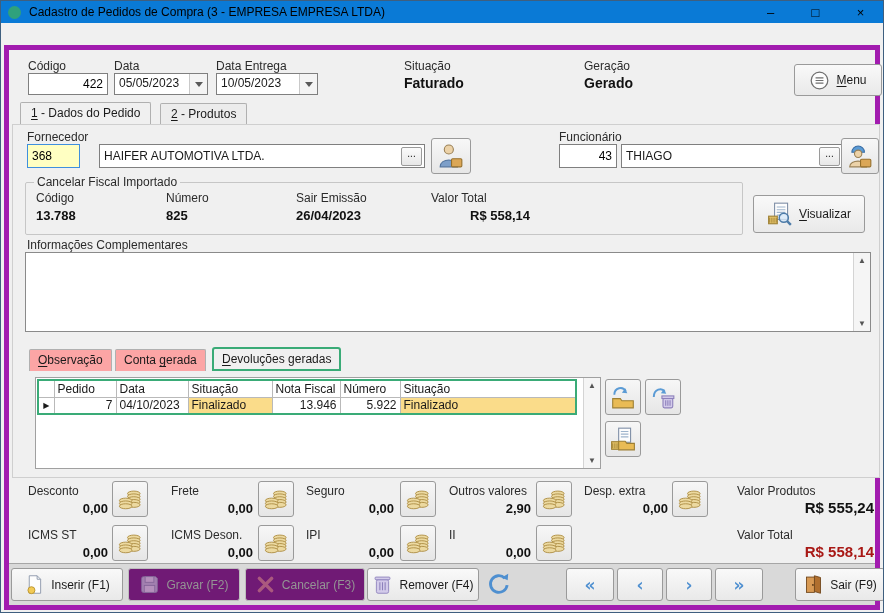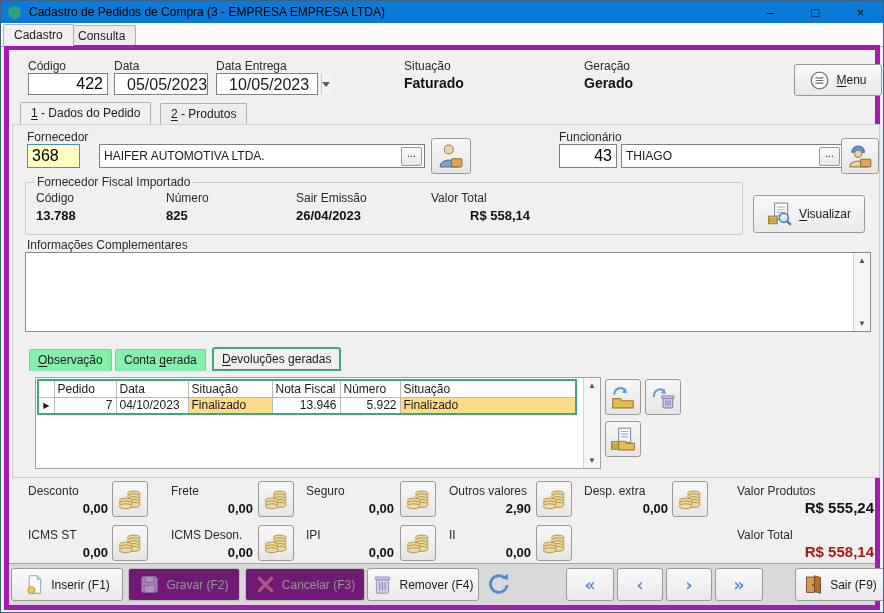--- a/index.html
+++ b/index.html
@@ -13,25 +13,25 @@
   .win-ctrls{margin-left:auto;display:flex;height:100%;}
   .win-ctrls div{width:45px;height:100%;display:flex;align-items:center;justify-content:center;font-size:13px;cursor:default;}
   
   .maintabs{position:absolute;left:0;top:22px;width:100%;height:23px;background:#fafafa;border-bottom:1px solid #b5b5b5;}
   .mtab{position:absolute;top:2px;height:20px;padding:0 10px;line-height:20px;border:1px solid #b0b0b0;
     border-bottom:none;background:#ececec;border-radius:2px 2px 0 0;}
   .mtab.active{background:#f0f0f0;height:21px;top:1px;z-index:2;}
   .frame{position:absolute;left:3px;top:44px;right:3px;bottom:2px;border:5px solid #a21caf;background:#f0f0f0;}
   .lbl{position:absolute;font-size:12px;color:#2b2b2b;white-space:nowrap;}
   .fld{position:absolute;box-sizing:border-box;border:1px solid #7f7f7f;background:#fff;font-family:"Liberation Sans",sans-serif;
-    font-size:16px;padding:0 4px;height:22px;}
+    font-size:12px;padding:0 4px;height:22px;}
   input.fld{outline:none;}
   .ralign{text-align:right;}
   .combo{position:absolute;box-sizing:border-box;border:1px solid #7f7f7f;background:#fff;display:flex;}
-  .combo .val{flex:1;padding:2px 12px;font-size:16px;}
+  .combo .val{flex:1;padding:2px 4px;font-size:12px;}
   .combo .dd{width:17px;border-left:1px solid #c9c9c9;background:#f4f4f4;display:flex;align-items:center;justify-content:center;}
   .tri{width:0;height:0;border-left:4px solid transparent;border-right:4px solid transparent;border-top:5px solid #5a5a5a;}
   .bigval{position:absolute;font-size:14px;font-weight:bold;color:#111;}
   .btn{position:absolute;box-sizing:border-box;border:1px solid #9a9a9a;border-radius:3px;
     background:linear-gradient(#f9f9f9,#e9e9e9);display:flex;align-items:center;justify-content:center;gap:6px;
     font-family:"Liberation Sans",sans-serif;font-size:12px;color:#1a1a1a;cursor:default;padding:0;}
   .btn.disabled{background:#701a75;border-color:#bdbdbd;color:#949494;}
   .btn.disabled svg{opacity:.55;}
   .dtabs .mtab{top:0;}
   .panel{position:absolute;left:3px;top:74px;width:866px;height:352px;border:1px solid #cfcfcf;background:#f0f0f0;}
@@ -42,21 +42,21 @@
     font-size:10px;line-height:12px;text-align:center;flex:none;}
   fieldset.group{position:absolute;box-sizing:border-box;border:1px solid #c6c6c6;border-radius:2px;margin:0;padding:0;}
   fieldset.group legend{font-size:12px;color:#2b2b2b;margin-left:8px;padding:0 3px;}
   .glabel{position:absolute;font-size:12px;color:#2b2b2b;}
   .gval{position:absolute;font-size:13px;font-weight:bold;color:#111;}
   .tawrap{position:absolute;box-sizing:border-box;border:1px solid #8a8a8a;background:#fff;display:flex;}
   .tawrap textarea{flex:1;border:none;resize:none;outline:none;font-family:"Liberation Sans",sans-serif;font-size:12px;padding:3px;}
   .sbar{width:16px;background:#f5f5f5;border-left:1px solid #d4d4d4;display:flex;flex-direction:column;justify-content:space-between;flex:none;}
   .sbtn{height:15px;font-size:8px;color:#555;display:flex;align-items:center;justify-content:center;}
   .subtab{position:absolute;height:21px;line-height:21px;padding:0 8px;border:1px solid #b0b0b0;border-bottom:none;
-    background:#86efac;border-radius:2px 2px 0 0;font-size:12px;}
+    background:#fca5a5;border-radius:2px 2px 0 0;font-size:12px;}
   .subtab.active{background:#f0f0f0;outline:2px solid var(--highlight-green,#3aab77);outline-offset:-1px;z-index:3;}
   .tableouter{position:absolute;box-sizing:border-box;border:1px solid #a0a0a0;background:#fff;display:flex;}
   .tablearea{flex:1;position:relative;}
   .grid{position:absolute;left:1px;top:1px;border:2px solid var(--highlight-green,#3aab77);border-collapse:collapse;table-layout:fixed;}
   .grid td{border:1px solid #b9b9b9;height:17px;padding:0 3px;font-size:12px;white-space:nowrap;overflow:hidden;background:#fff;box-sizing:border-box;}
   .grid tr.hdr td{background:#fff;}
   .grid td.hl{background:var(--row-highlight,#fadc8a);}
   .grid td.sel{width:16px;padding:0 1px;font-size:8px;text-align:center;}
   .icon-btn{position:absolute;width:36px;height:36px;box-sizing:border-box;border:1px solid #9a9a9a;border-radius:3px;
     background:linear-gradient(#f7f7f7,#e6e6e6);display:flex;align-items:center;justify-content:center;padding:0;}
@@ -164,24 +164,20 @@
   <div class="titlebar">
     <div class="app-icon"></div>
     <div class="t">Cadastro de Pedidos de Compra (3 - EMPRESA EMPRESA LTDA)</div>
     <div class="win-ctrls">
       <div>–</div>
       <div>□</div>
       <div>×</div>
     </div>
   </div>
 
-  <div class="maintabs">
-    <div class="mtab active" style="left:2px">Cadastro</div>
-    <div class="mtab" style="left:66px">Consulta</div>
-  </div>
 
   <div class="frame">
 
     <div class="lbl" style="left:19px;top:9px">Código</div>
     <input class="fld ralign" style="left: 19px; top: 23px; width: 80px;" readonly="" value="422">
     <div class="lbl" style="left:105px;top:9px">Data</div>
     <div class="combo" style="left:105px;top:23px;width:94px;height:22px">
       <div class="val">05/05/2023</div>
       <div class="dd">
           <div class="tri"></div>
@@ -230,21 +226,21 @@
         <div class="txt">THIAGO</div>
         <div class="dots">...</div>
       </div>
       <button class="icon-btn" style="left:828px;top:13px;width:38px;height:36px">
         <svg class="ic24">
             <use href="#i-worker"></use>
           </svg>
       </button>
 
       <fieldset class="group" style="left:12px;top:50px;width:718px;height:60px">
-        <legend>Fornecedor Fiscal Importado</legend>
+        <legend>Cancelar Fiscal Importado</legend>
         <div class="glabel" style="left:10px;top:2px">Código</div>
         <div class="gval" style="left:10px;top:19px">13.788</div>
         <div class="glabel" style="left:140px;top:2px">Número</div>
         <div class="gval" style="left:140px;top:19px">825</div>
         <div class="glabel" style="left:270px;top:2px">Sair Emissão</div>
         <div class="gval" style="left:270px;top:19px">26/04/2023</div>
         <div class="glabel" style="left:405px;top:2px">Valor Total</div>
         <div class="gval" style="left:360px;top:19px;width:144px;text-align:right">R$ 558,14</div>
       </fieldset>
       <button class="btn" style="left:740px;top:70px;width:112px;height:38px">

